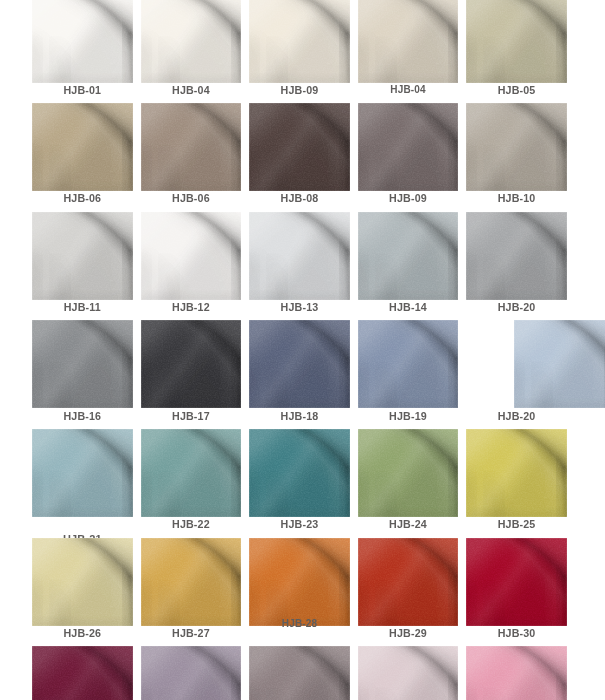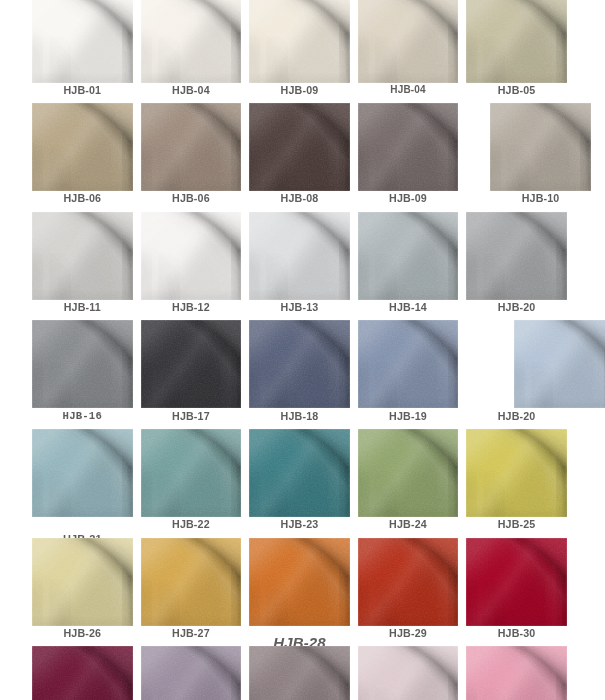--- a/index.html
+++ b/index.html
@@ -1003,21 +1003,21 @@
 </filter>
               </defs>
 <rect x="0" y="0" width="100" height="88" filter="url(#gnoise)"></rect>
 </svg>
           </div>
           <div class="edge"></div>
         </div>
       </div>
       <div class="lbl" style="top: 89.2px; width: 100.6px; color: rgb(95, 93, 92); font-size: 10.7px;">HJB-09</div>
     </div>
-    <div class="cell" style="left: 466.3px; top: 103.3px; width: 112px; margin-left: 24px;">
+    <div class="cell" style="left: 466.3px; top: 103.3px; width: 112px;">
       <div class="swwrap">
         <div class="sw" style="width: 100.6px; height: 88px;">
           <div class="base" style="background: rgb(177, 169, 157);"></div>
           <div class="tex" style="opacity: 0.853;">
             <svg class="texsvg" viewBox="0 0 100 88" preserveAspectRatio="none" xmlns="http://www.w3.org/2000/svg">
 <defs>
 <filter id="b1" x="-80%" y="-80%" width="260%" height="260%">
                   <feGaussianBlur stdDeviation="1.4"></feGaussianBlur>
                 </filter>
 <filter id="b2" x="-80%" y="-80%" width="260%" height="260%">
@@ -1764,21 +1764,21 @@
 <feTurbulence type="fractalNoise" baseFrequency="0.85 0.85" numOctaves="4" seed="11" result="n"></feTurbulence>
 <feColorMatrix in="n" type="matrix" values="0 0 0 0 0.5 0 0 0 0 0.5 0 0 0 0 0.5 1.6 0 0 0 -0.55"></feColorMatrix>
 </filter>
               </defs>
 <rect x="0" y="0" width="100" height="88" filter="url(#gnoise)"></rect>
 </svg>
           </div>
           <div class="edge"></div>
         </div>
       </div>
-      <div class="lbl" style="top: 89.2px; width: 100.6px; color: rgb(95, 93, 92); font-size: 10.7px; font-family: Liberation Mono, monospace;">HJB-16</div>
+      <div class="lbl" style="top: 89.2px; width: 100.6px; color: rgb(95, 93, 92); font-size: 10.7px;">HJB-16</div>
     </div>
     <div class="cell" style="left: 140.6px; top: 320.4px; width: 100.6px;">
       <div class="swwrap">
         <div class="sw" style="width: 100.6px; height: 88px;">
           <div class="base" style="background: rgb(54, 54, 58);"></div>
           <div class="tex" style="opacity: 0.593;">
             <svg class="texsvg" viewBox="0 0 100 88" preserveAspectRatio="none" xmlns="http://www.w3.org/2000/svg">
 <defs>
 <filter id="b1" x="-80%" y="-80%" width="260%" height="260%">
                   <feGaussianBlur stdDeviation="1.4"></feGaussianBlur>
@@ -3072,21 +3072,21 @@
 <feTurbulence type="fractalNoise" baseFrequency="0.85 0.85" numOctaves="4" seed="11" result="n"></feTurbulence>
 <feColorMatrix in="n" type="matrix" values="0 0 0 0 0.5 0 0 0 0 0.5 0 0 0 0 0.5 1.6 0 0 0 -0.55"></feColorMatrix>
 </filter>
               </defs>
 <rect x="0" y="0" width="100" height="88" filter="url(#gnoise)"></rect>
 </svg>
           </div>
           <div class="edge"></div>
         </div>
       </div>
-      <div class="lbl" style="top: 99px; width: 100.6px; color: rgb(95, 93, 92); font-size: 15px; font-style: italic;">HJB-28</div>
+      <div class="lbl" style="top: 80px; width: 100.6px; color: rgb(95, 93, 92); font-size: 10px;">HJB-28</div>
     </div>
     <div class="cell" style="left: 357.7px; top: 537.5px; width: 100.6px;">
       <div class="swwrap">
         <div class="sw" style="width: 100.6px; height: 88px;">
           <div class="base" style="background: rgb(179, 47, 26);"></div>
           <div class="tex" style="opacity: 0.672;">
             <svg class="texsvg" viewBox="0 0 100 88" preserveAspectRatio="none" xmlns="http://www.w3.org/2000/svg">
 <defs>
 <filter id="b1" x="-80%" y="-80%" width="260%" height="260%">
                   <feGaussianBlur stdDeviation="1.4"></feGaussianBlur>

